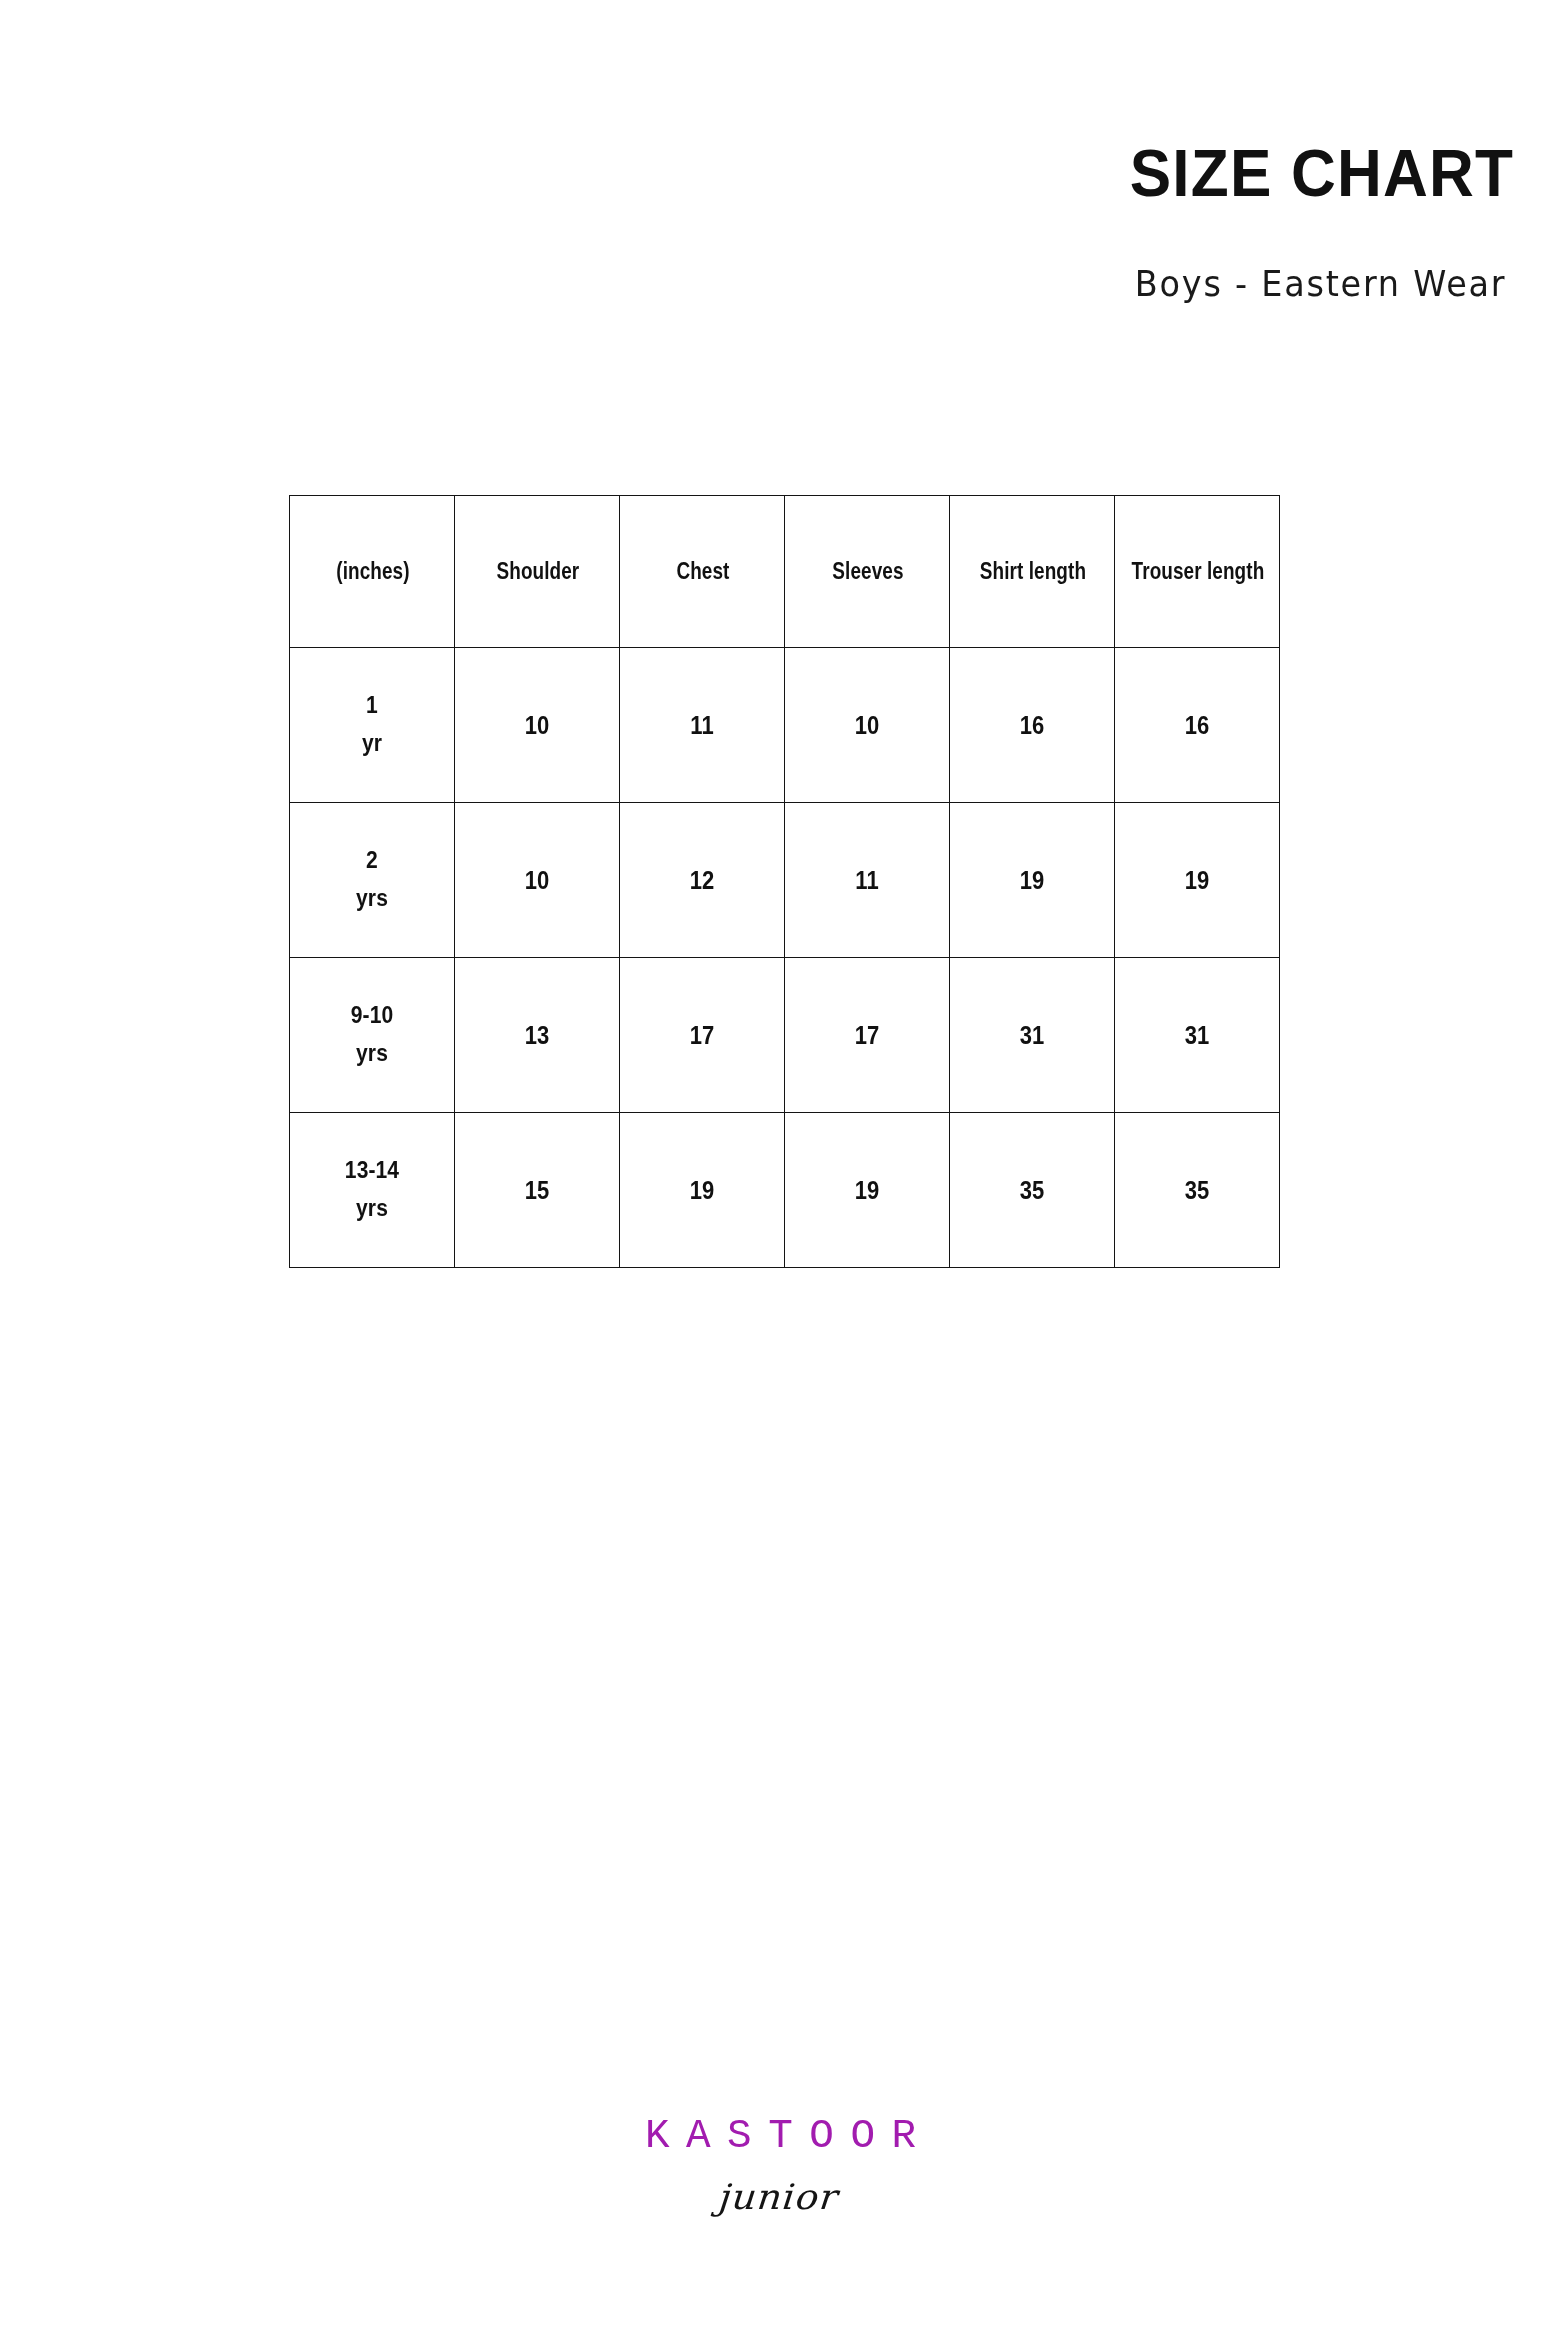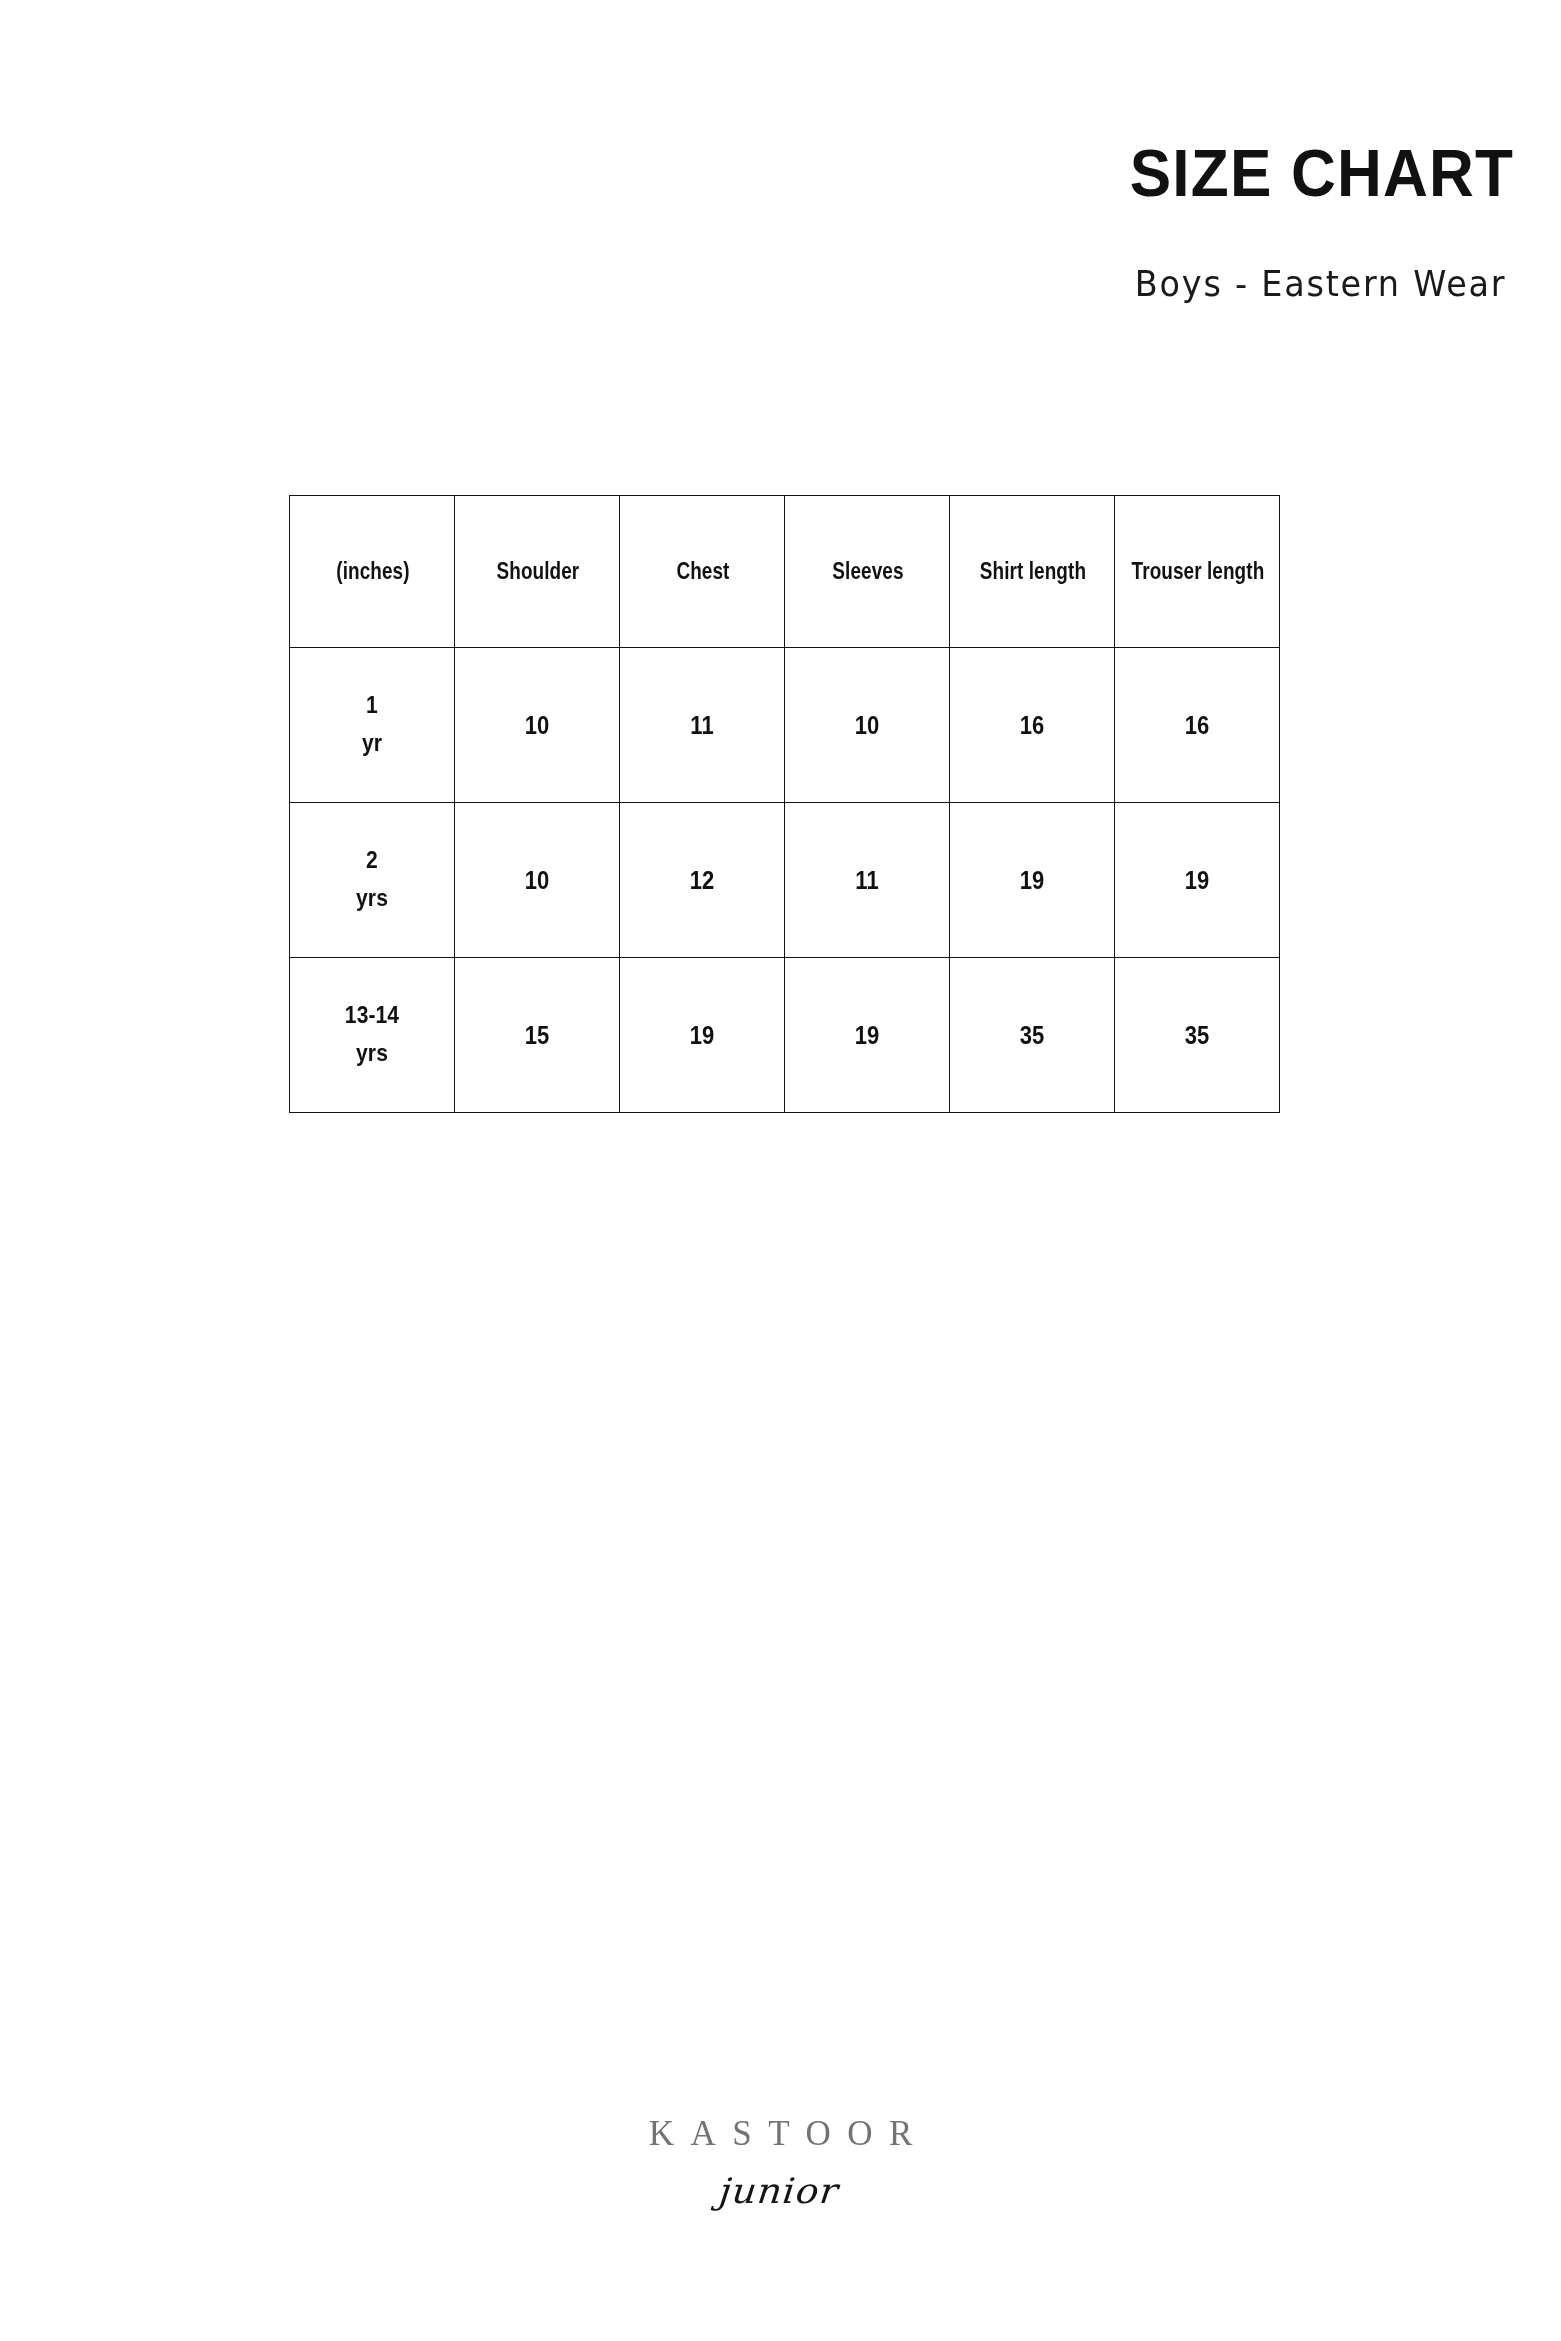--- a/index.html
+++ b/index.html
@@ -122,26 +122,26 @@
   
   .footer-logo {
     position: absolute;
     left: 0;
     top: 2116px;
     width: 1561px;
     text-align: center;
   }
 
   .brand-name {
-    font-family: Liberation Serif, serif;
+    font-family: Liberation Mono, monospace;
     font-weight: 400;
-    font-size: 35px;
+    font-size: 41px;
     letter-spacing: 16.5px;
     text-indent: 16.5px;
-    color: #737373;
+    color: #a21caf;
     line-height: 1;
     margin: 0;
   }
 
   .brand-sub {
     font-family: "DejaVu Serif", serif;
     font-style: italic;
     font-weight: 400;
     font-size: 35px;
     letter-spacing: 0.9px;
@@ -230,20 +230,41 @@
               <span class="val">19</span>
             </td>
           <td>
               <span class="val">19</span>
             </td>
         </tr>
 
 
 
 
+        <tr>
+          <td>
+            <span class="size-label">9-10</span>
+            <span class="size-label unit">yrs</span>
+          </td>
+          <td>
+              <span class="val">13</span>
+            </td>
+          <td>
+              <span class="val">17</span>
+            </td>
+          <td>
+              <span class="val">17</span>
+            </td>
+          <td>
+              <span class="val">31</span>
+            </td>
+          <td>
+              <span class="val">31</span>
+            </td>
+        </tr>
 
 
         <tr>
           <td>
             <span class="size-label">13-14</span>
             <span class="size-label unit">yrs</span>
           </td>
           <td>
               <span class="val">15</span>
             </td>

